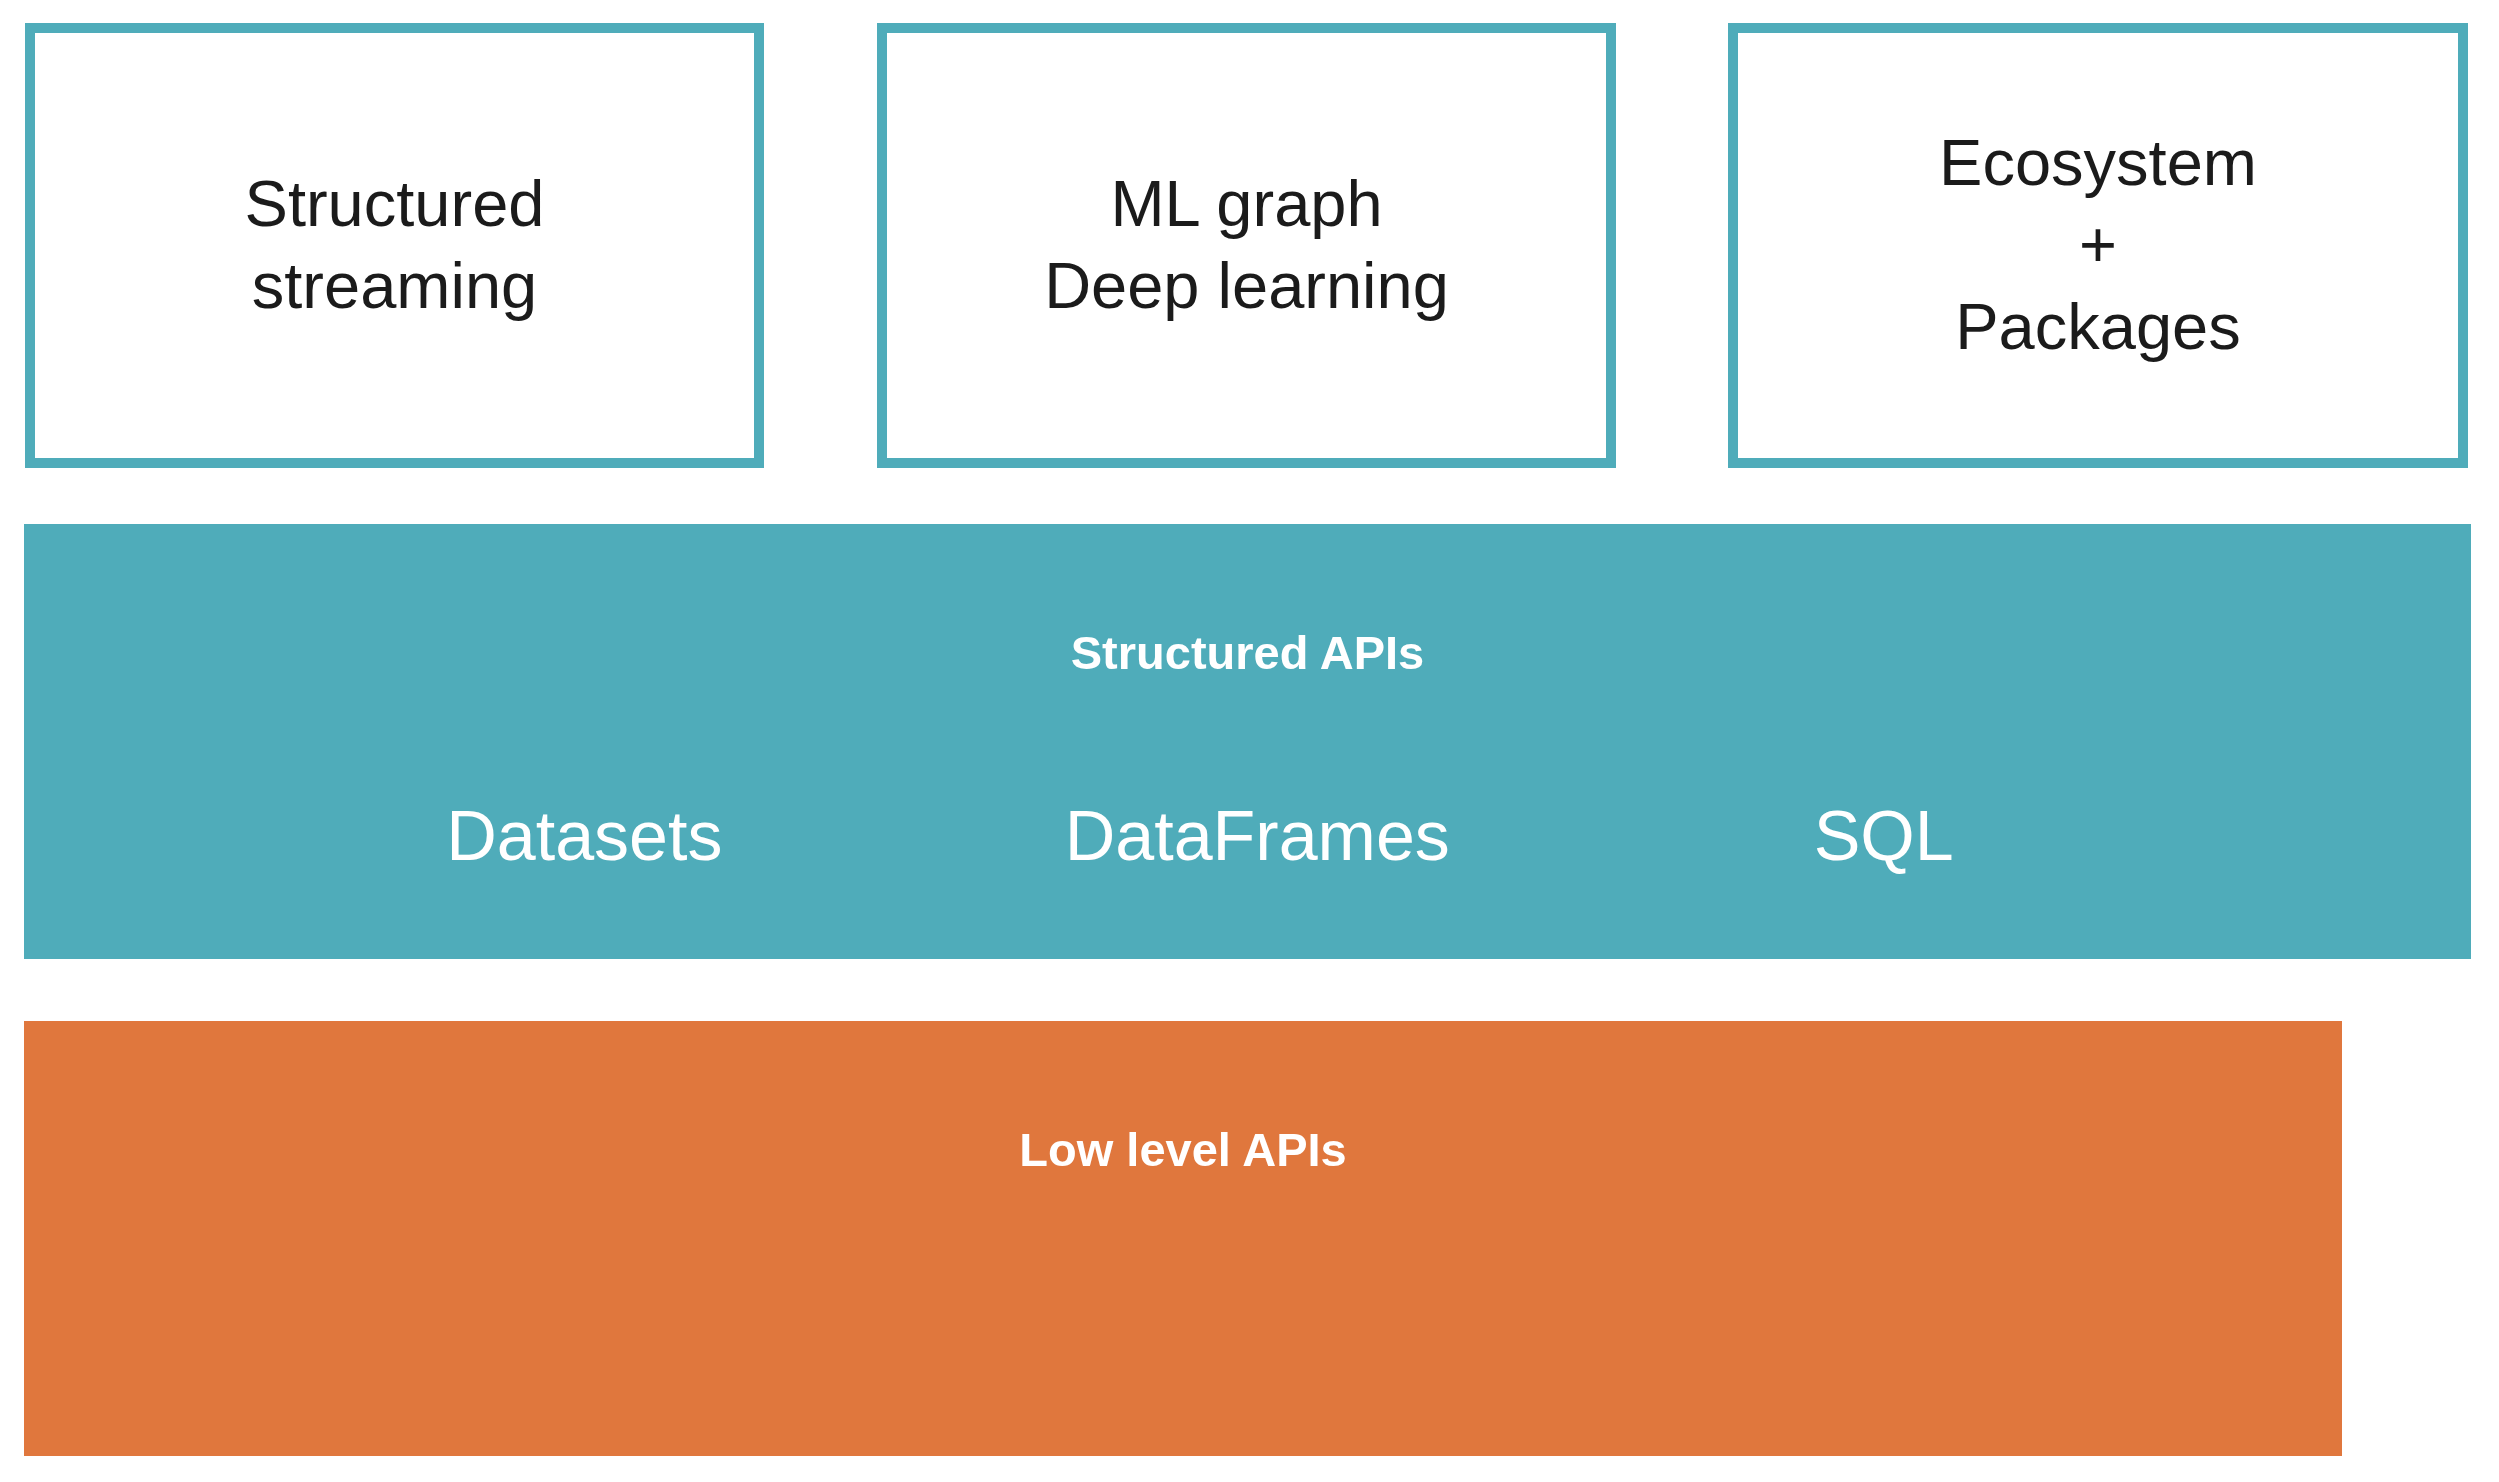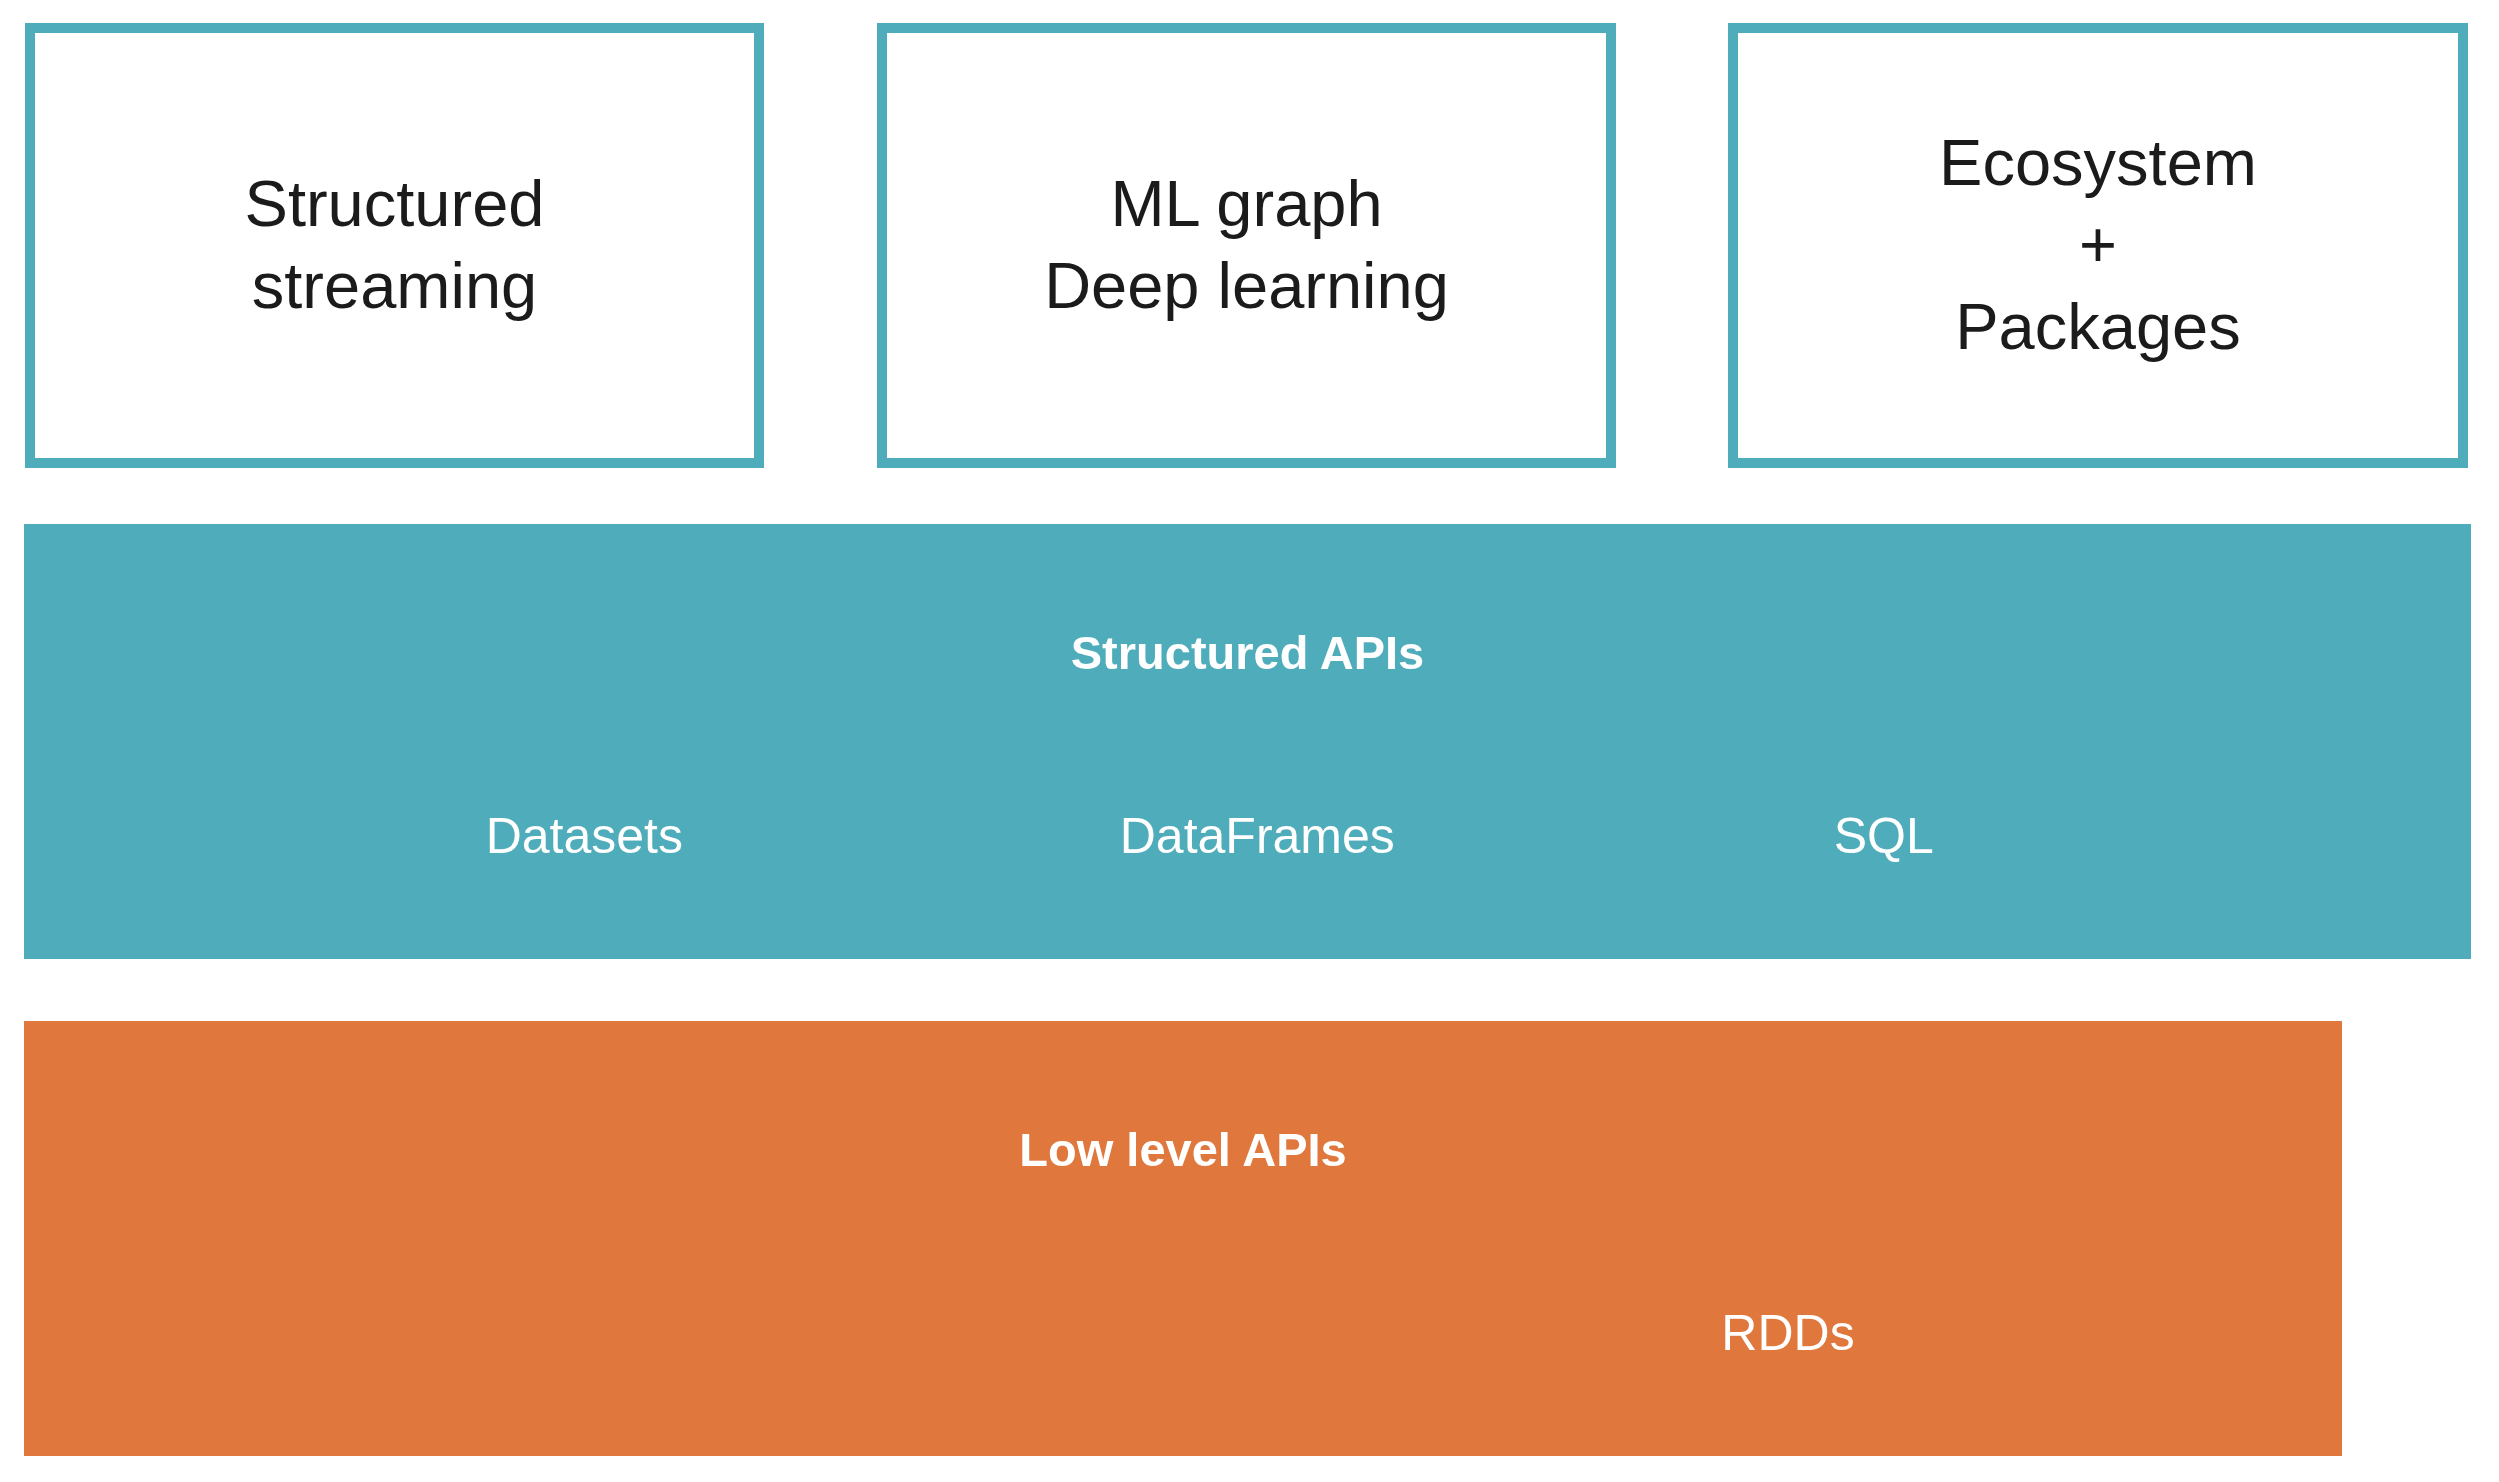--- a/index.html
+++ b/index.html
@@ -69,21 +69,21 @@
     font-size:47px;
     line-height:80px;
     font-weight:700;
   }
   .band-item{
     position:absolute;
     top:270px;
     transform:translateX(-50%);
     white-space:nowrap;
     color:var(--band-text);
-    font-size:50px;
+    font-size:70px;
     line-height:84px;
     font-weight:400;
   }
 </style>
 </head>
 <body>
 
 <div class="canvas">
 
   <div class="top-box" style="left:25px;width:739px">
@@ -110,17 +110,16 @@
 
   <div class="band band-teal">
     <div class="band-title">Structured APIs</div>
     <div class="band-item" style="left:22.9%">Datasets</div>
     <div class="band-item" style="left:50.4%">DataFrames</div>
     <div class="band-item" style="left:76.0%">SQL</div>
   </div>
 
   <div class="band band-orange">
     <div class="band-title">Low level APIs</div>
-    <div class="band-item" style="left:76.1%">RDDs</div>
   </div>
 
 </div>
 
 
 </body></html>

